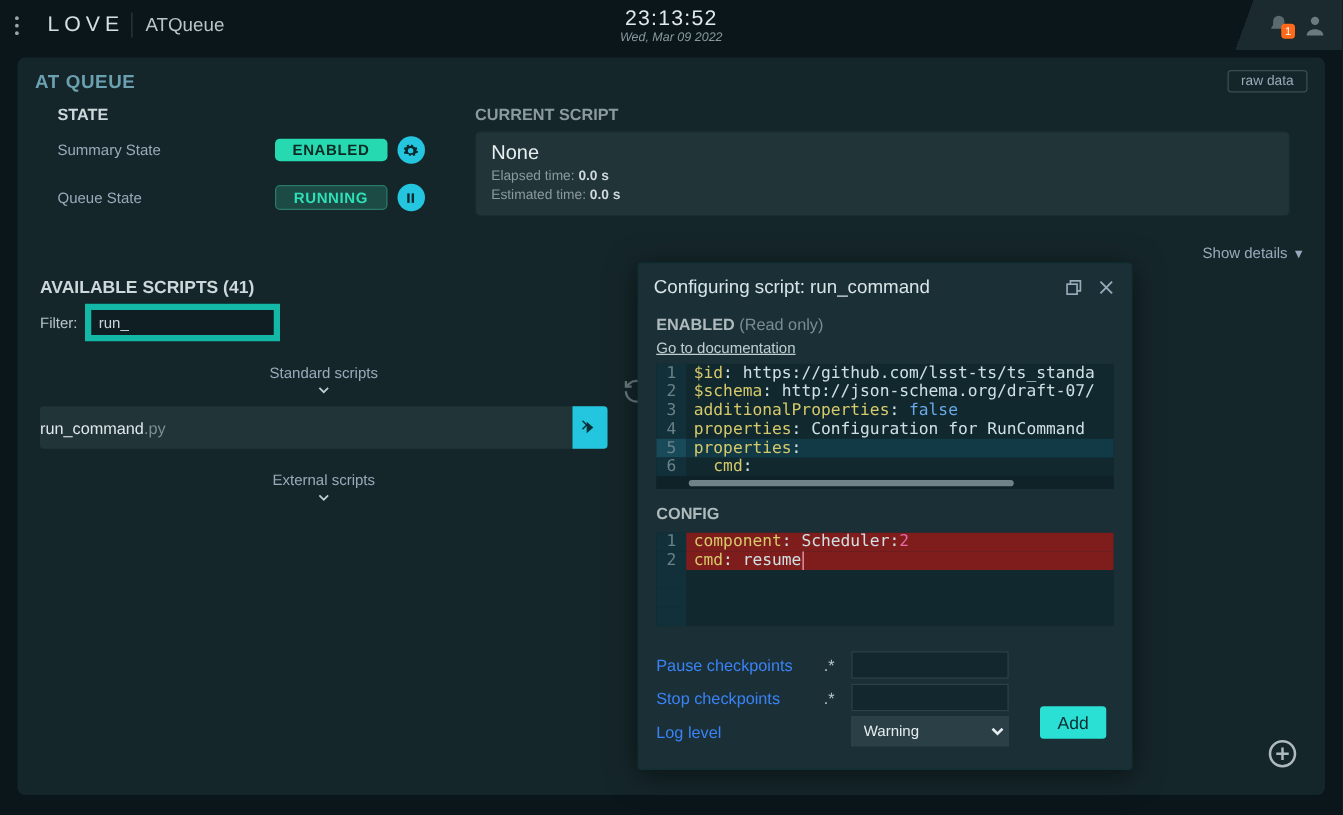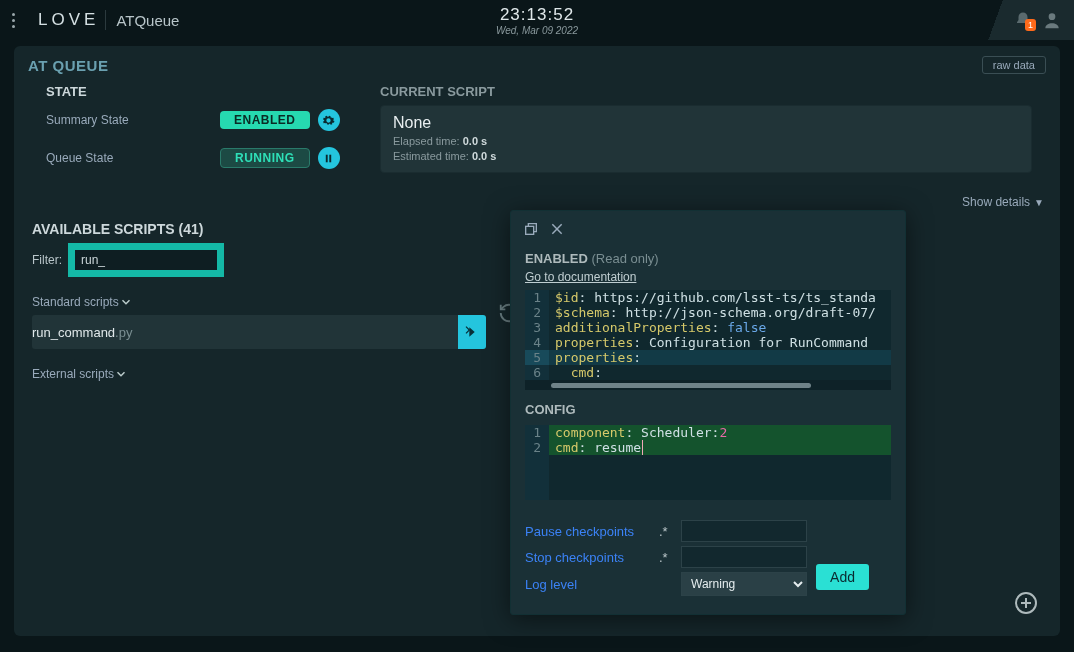--- a/index.html
+++ b/index.html
@@ -101,29 +101,30 @@
 }
 .show-details .tri { font-size:10px; margin-left:4px; }
 
 
 .avail {
   padding: 8px 18px 0;
 }
 .avail h2 { font-size:14px; color:#cdd8db; font-weight:700; }
 .filter-row { margin:6px 0 14px; display:flex; align-items:center; gap:6px; font-size:12px; }
 .filter-row input {
-  background:#0e1e22; border:7px solid #14b8a6; color:#cbd6d9; padding:3px 6px;
+  background:#0e1e22; border:5px solid #14b8a6; color:#cbd6d9; padding:3px 6px;
   width:156px; font-size:12px;
 }
 
 .script-group { margin-bottom:14px; }
 .group-head {
-  display:flex; align-items:center; 
+  display:flex; align-items:center; justify-content:space-between;
   color:#9ab; font-size:12px; padding:4px 0 6px; cursor:pointer;
   width:454px;
+  flex-direction:column;
 }
 .group-head .chev { color:#bcc; }
 .script-item {
   background:#213438; border-radius:3px;
   display:flex; align-items:center; justify-content:space-between;
   padding:0; height:34px; width:454px; cursor:pointer;
 }
 .script-item .name { padding-left:0; font-size:13px; }
 .script-item .name .base { color:#e0e8ea; }
 .script-item .name .ext { color:#7a8e92; }
@@ -164,21 +165,21 @@
   background:#10282e; position:relative; overflow:hidden;
 }
 .code .line { display:flex; }
 .code .gut {
   width:24px; text-align:right; padding-right:8px; color:#6a8288;
   background:#12303a; user-select:none;
 }
 .code .txt { padding-left:6px; white-space:pre; color:#cfe0e4; flex:1; overflow:hidden; }
 .hl-active .gut { background:#184a5a; }
 .hl-active .txt { background:#123a46; }
-.hl-config .txt { background:#14532d; }
+.hl-config .txt { background:#7f1d1d; }
 .tok-key { color:#d6c96a; }
 .tok-punc { color:#cfe0e4; }
 .tok-str { color:#cfe0e4; }
 .tok-bool { color:#6aa8e8; }
 .tok-num { color:#e86aa8; }
 .code .hscroll {
   height:10px; background:#0e2228; position:relative;
 }
 .code .hscroll .thumb {
   position:absolute; left:26px; top:3px; height:5px; width:260px;
@@ -189,21 +190,21 @@
 .form-row { display:flex; align-items:center; margin:4px 0; font-size:13px; gap:8px;}
 .form-row label { width:126px; color:#3b82f6; }
 .form-row .dot { width:14px; color:#bac6c9; }
 .form-row input[type=text] {
   width:126px; background:#12282e; border:1px solid #2c4248; color:#cfe; padding:3px 5px; font-size:12px;
 }
 .form-row select {
   width:126px; background:#2a4046; border:1px solid #2c4248; color:#e4ecee; padding:3px 5px; font-size:12px;
 }
 .add-btn {
-  position:absolute; right:36px; bottom:24px;
+  position:absolute; right:20px; bottom:24px;
   background:#2ae0d4; color:#0a2a30; border:none; border-radius:3px;
   padding:5px 14px; font-size:14px; font-weight:500; cursor:pointer;margin-left:32px;
 }
 
 svg { display:block; }
 </style>
 </head>
 <body>
 
 <div class="topbar">
@@ -327,20 +328,21 @@
   </span>
   <span class="add-circle">
     <svg width="24" height="24" viewBox="0 0 24 24" fill="none" stroke="currentColor" stroke-width="2">
         <circle cx="12" cy="12" r="10"></circle>
         <path d="M12 7v10M7 12h10"></path>
       </svg>
   </span>
 
   <div class="modal">
     <div class="modal-head">
+      <span class="title">Configuring script: run_command</span>
       <span class="ctrls">
         <span>
           <svg width="16" height="16" viewBox="0 0 24 24" fill="none" stroke="currentColor" stroke-width="2">
               <rect x="4" y="8" width="12" height="12"></rect>
               <path d="M8 8V4h12v12h-4"></path>
             </svg>
         </span>
         <span>
           <svg width="16" height="16" viewBox="0 0 24 24" fill="none" stroke="currentColor" stroke-width="2.2">
               <path d="M5 5l14 14M19 5L5 19"></path>

